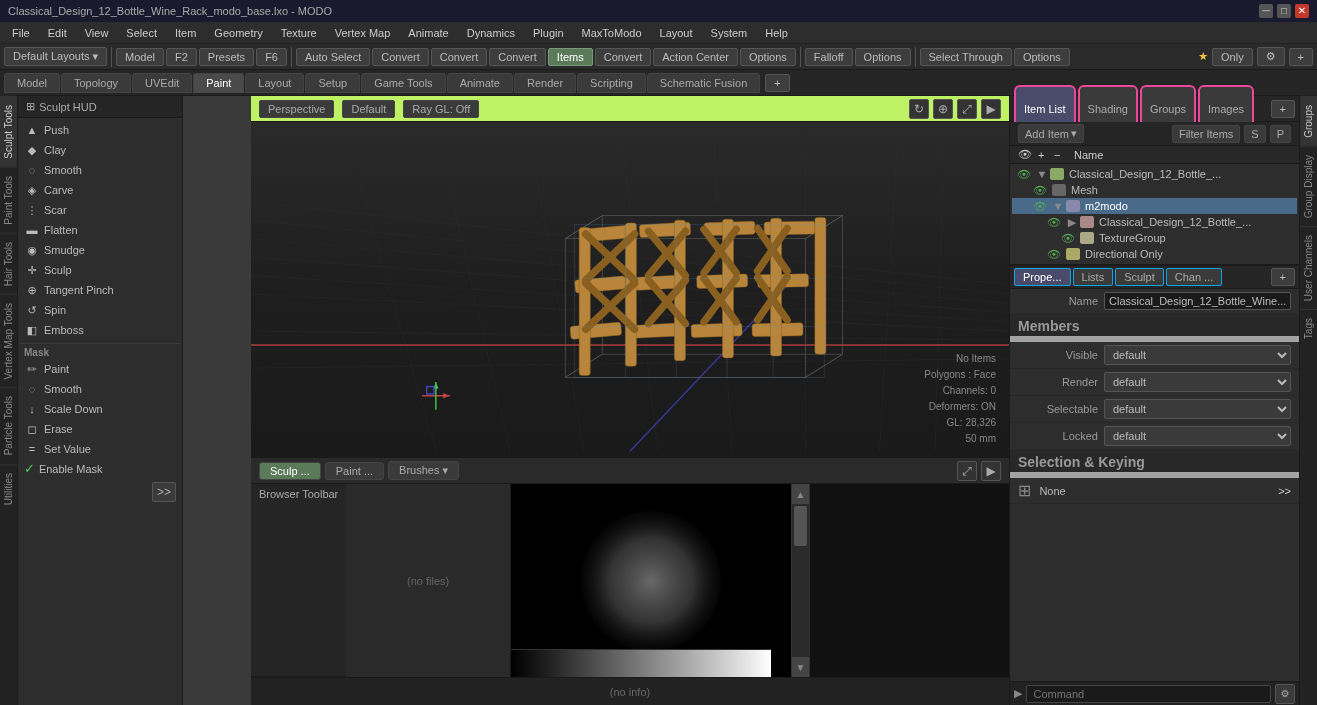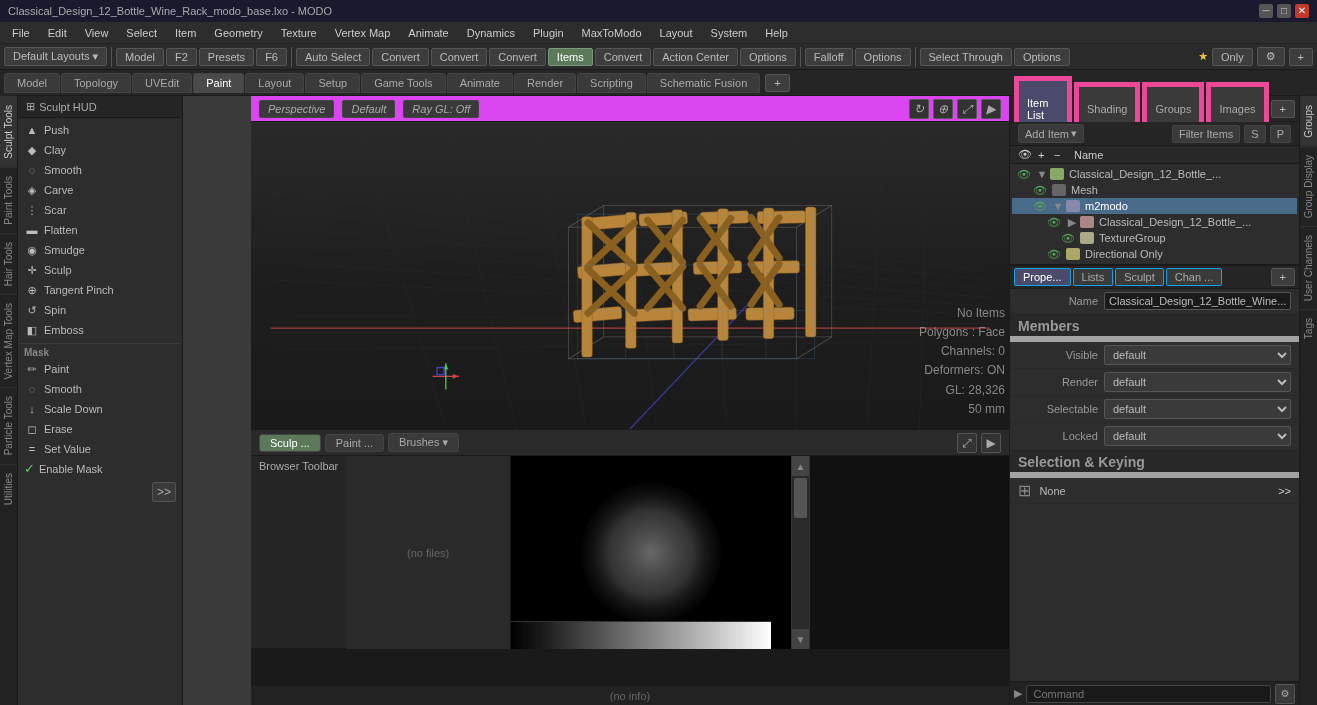--- a/index.html
+++ b/index.html
@@ -46,29 +46,29 @@
     
     #left-panel { display: flex; flex: 1; }
     #tool-list { flex: 1; padding: 2px; }
     .tool-item { display: flex; align-items: center; gap: 4px; padding: 2px 4px; cursor: pointer; border-radius: 2px; color: #bbb; font-size: 11px; }
     .tool-icon { width: 16px; height: 16px; display: inline-flex; align-items: center; justify-content: center; }
     .section-header { padding: 3px 4px 1px 4px; color: #888; font-size: 10px; font-weight: bold; border-top: 1px solid #3a3a3a; margin-top: 3px; }
     .checkbox-item { display: flex; align-items: center; gap: 4px; padding: 2px 4px; color: #bbb; font-size: 11px; cursor: pointer; }
     
     
     #viewport { flex: 1; background: #1a1a1a; position: relative; display: flex; flex-direction: column; }
-    #viewport-header { height: 26px; background: #d946ef; display: flex; align-items: center; gap: 8px; padding: 0 8px; border-bottom: 1px solid #1a1a1a; font-style: italic; }
+    #viewport-header { height: 26px; background: #bef264; display: flex; align-items: center; gap: 8px; padding: 0 8px; border-bottom: 1px solid #1a1a1a; }
     .vp-btn { padding: 2px 8px; background: #3a3a3a; color: #aaa; border: 1px solid #444; border-radius: 2px; cursor: pointer; font-size: 11px; }
     #viewport-canvas { flex: 1; position: relative; background: linear-gradient(180deg, #2a2a2a 0%, #1e1e1e 50%, #1a1a1a 100%); }
     
     
     #viewport-svg { position: absolute; inset: 0; width: 100%; height: 100%; }
     
     
-    #viewport-info { position: absolute; bottom: 10px; right: 4px; text-align: right; color: #888; font-size: 12px; line-height: 1.6; }
+    #viewport-info { position: absolute; bottom: 10px; right: 13px; text-align: right; color: #888; font-size: 10px; line-height: 1.6; }
     
     
     #viewport-bottom { height: 220px; background: #1e1e1e; border-top: 1px solid #1a1a1a; display: flex; flex-direction: column; }
     #vb-header { height: 26px; background: #2a2a2a; display: flex; align-items: center; gap: 4px; padding: 0 8px; border-bottom: 1px solid #1a1a1a; }
     .vb-tab { padding: 2px 10px; background: #3a3a3a; color: #aaa; border: 1px solid #444; border-radius: 3px; cursor: pointer; font-size: 11px; }
     .vb-tab.active { background: #5a7a5a; color: #fff; }
     #vb-content { flex: 1; display: flex; }
     #browser-panel { width: 260px; background: #2a2a2a; border-right: 1px solid #1a1a1a; display: flex; flex-direction: row; }
     #browser-toolbar { padding: 4px 8px; background: #252525; border-bottom: 1px solid #1a1a1a; font-size: 11px; color: #aaa; }
     #browser-content { flex: 1; display: flex; align-items: center; justify-content: center; color: #666; font-size: 11px; }
@@ -77,21 +77,21 @@
     #preview-canvas { flex: 1; background: #000; position: relative; display: flex; align-items: center; justify-content: center; }
     #preview-gradient { position: absolute; bottom: 0; left: 0; right: 20px; height: 28px; background: linear-gradient(90deg, #000 0%, #333 20%, #666 40%, #999 60%, #ccc 80%, #fff 100%); }
     #preview-scrollbar { width: 20px; background: #222; }
     #preview-panel2 { width: 200px; background: #111; }
     
     
     #right-panel { width: 290px; background: #2d2d2d; display: flex; flex-direction: column; border-left: 1px solid #1a1a1a; }
     
     
     #right-tabs { height: 26px; background: #252525; display: flex; align-items: center; gap: 2px; padding: 2px 4px; border-bottom: 1px solid #1a1a1a; }
-    .rt-tab { padding: 16px 8px; background: #3a3a3a; color: #aaa; border: 5px solid #ec4899; border-radius: 0; cursor: pointer; font-size: 11px; }
+    .rt-tab { padding: 16px 8px; background: #3a3a3a; color: #aaa; border: 2px solid #ec4899; border-radius: 6px; cursor: pointer; font-size: 11px; }
     .rt-tab.active { background: #4a4a6a; color: #fff; }
     #item-list-header { height: 24px; background: #252525; display: flex; align-items: center; justify-content: space-between; padding: 0 8px; border-bottom: 1px solid #1a1a1a; }
     .il-btn { padding: 2px 6px; background: #3a3a3a; color: #aaa; border: 1px solid #444; border-radius: 2px; cursor: pointer; font-size: 11px; display: flex; align-items: center; gap: 2px; }
     #item-tree { padding: 2px; }
     .tree-item { display: flex; align-items: center; gap: 2px; padding: 2px 4px; cursor: pointer; font-size: 11px; color: #bbb; }
     .tree-item.selected { background: #4a6a8a; color: #fff; }
     .tree-toggle { width: 12px; height: 12px; display: inline-flex; align-items: center; justify-content: center; color: #888; }
     .tree-icon { width: 14px; height: 14px; display: inline-block; border-radius: 2px; }
     .eye-icon { width: 16px; height: 12px; display: inline-flex; align-items: center; justify-content: center; color: #888; margin-right: 2px; }
     
@@ -122,21 +122,21 @@
     .checkerboard { 
       background-image: linear-gradient(45deg, #333 25%, transparent 25%), 
                         linear-gradient(-45deg, #333 25%, transparent 25%), 
                         linear-gradient(45deg, transparent 75%, #333 75%), 
                         linear-gradient(-45deg, transparent 75%, #333 75%);
       background-size: 20px 20px;
       background-position: 0 0, 0 10px, 10px -10px, -10px 0px;
       background-color: #000;
     }
     
-    #no-info-bar { height: 20px; background: #222; display: flex; align-items: center; justify-content: center; color: #666; font-size: 11px; border-top: 1px solid #1a1a1a; margin-top: 36px; }
+    #no-info-bar { height: 28px; background: #222; display: flex; align-items: center; justify-content: center; color: #666; font-size: 11px; border-top: 1px solid #1a1a1a; }
     
     .expand-btn { width: 24px; height: 20px; background: #3a3a3a; border: 1px solid #555; color: #aaa; display: flex; align-items: center; justify-content: center; cursor: pointer; border-radius: 2px; font-size: 12px; margin-left: auto; }
   </style>
 </head>
 <body>
 
 <div id="titlebar">
   <span class="title">Classical_Design_12_Bottle_Wine_Rack_modo_base.lxo - MODO</span>
   <div class="controls">
     <span class="ctrl-min">─</span>

